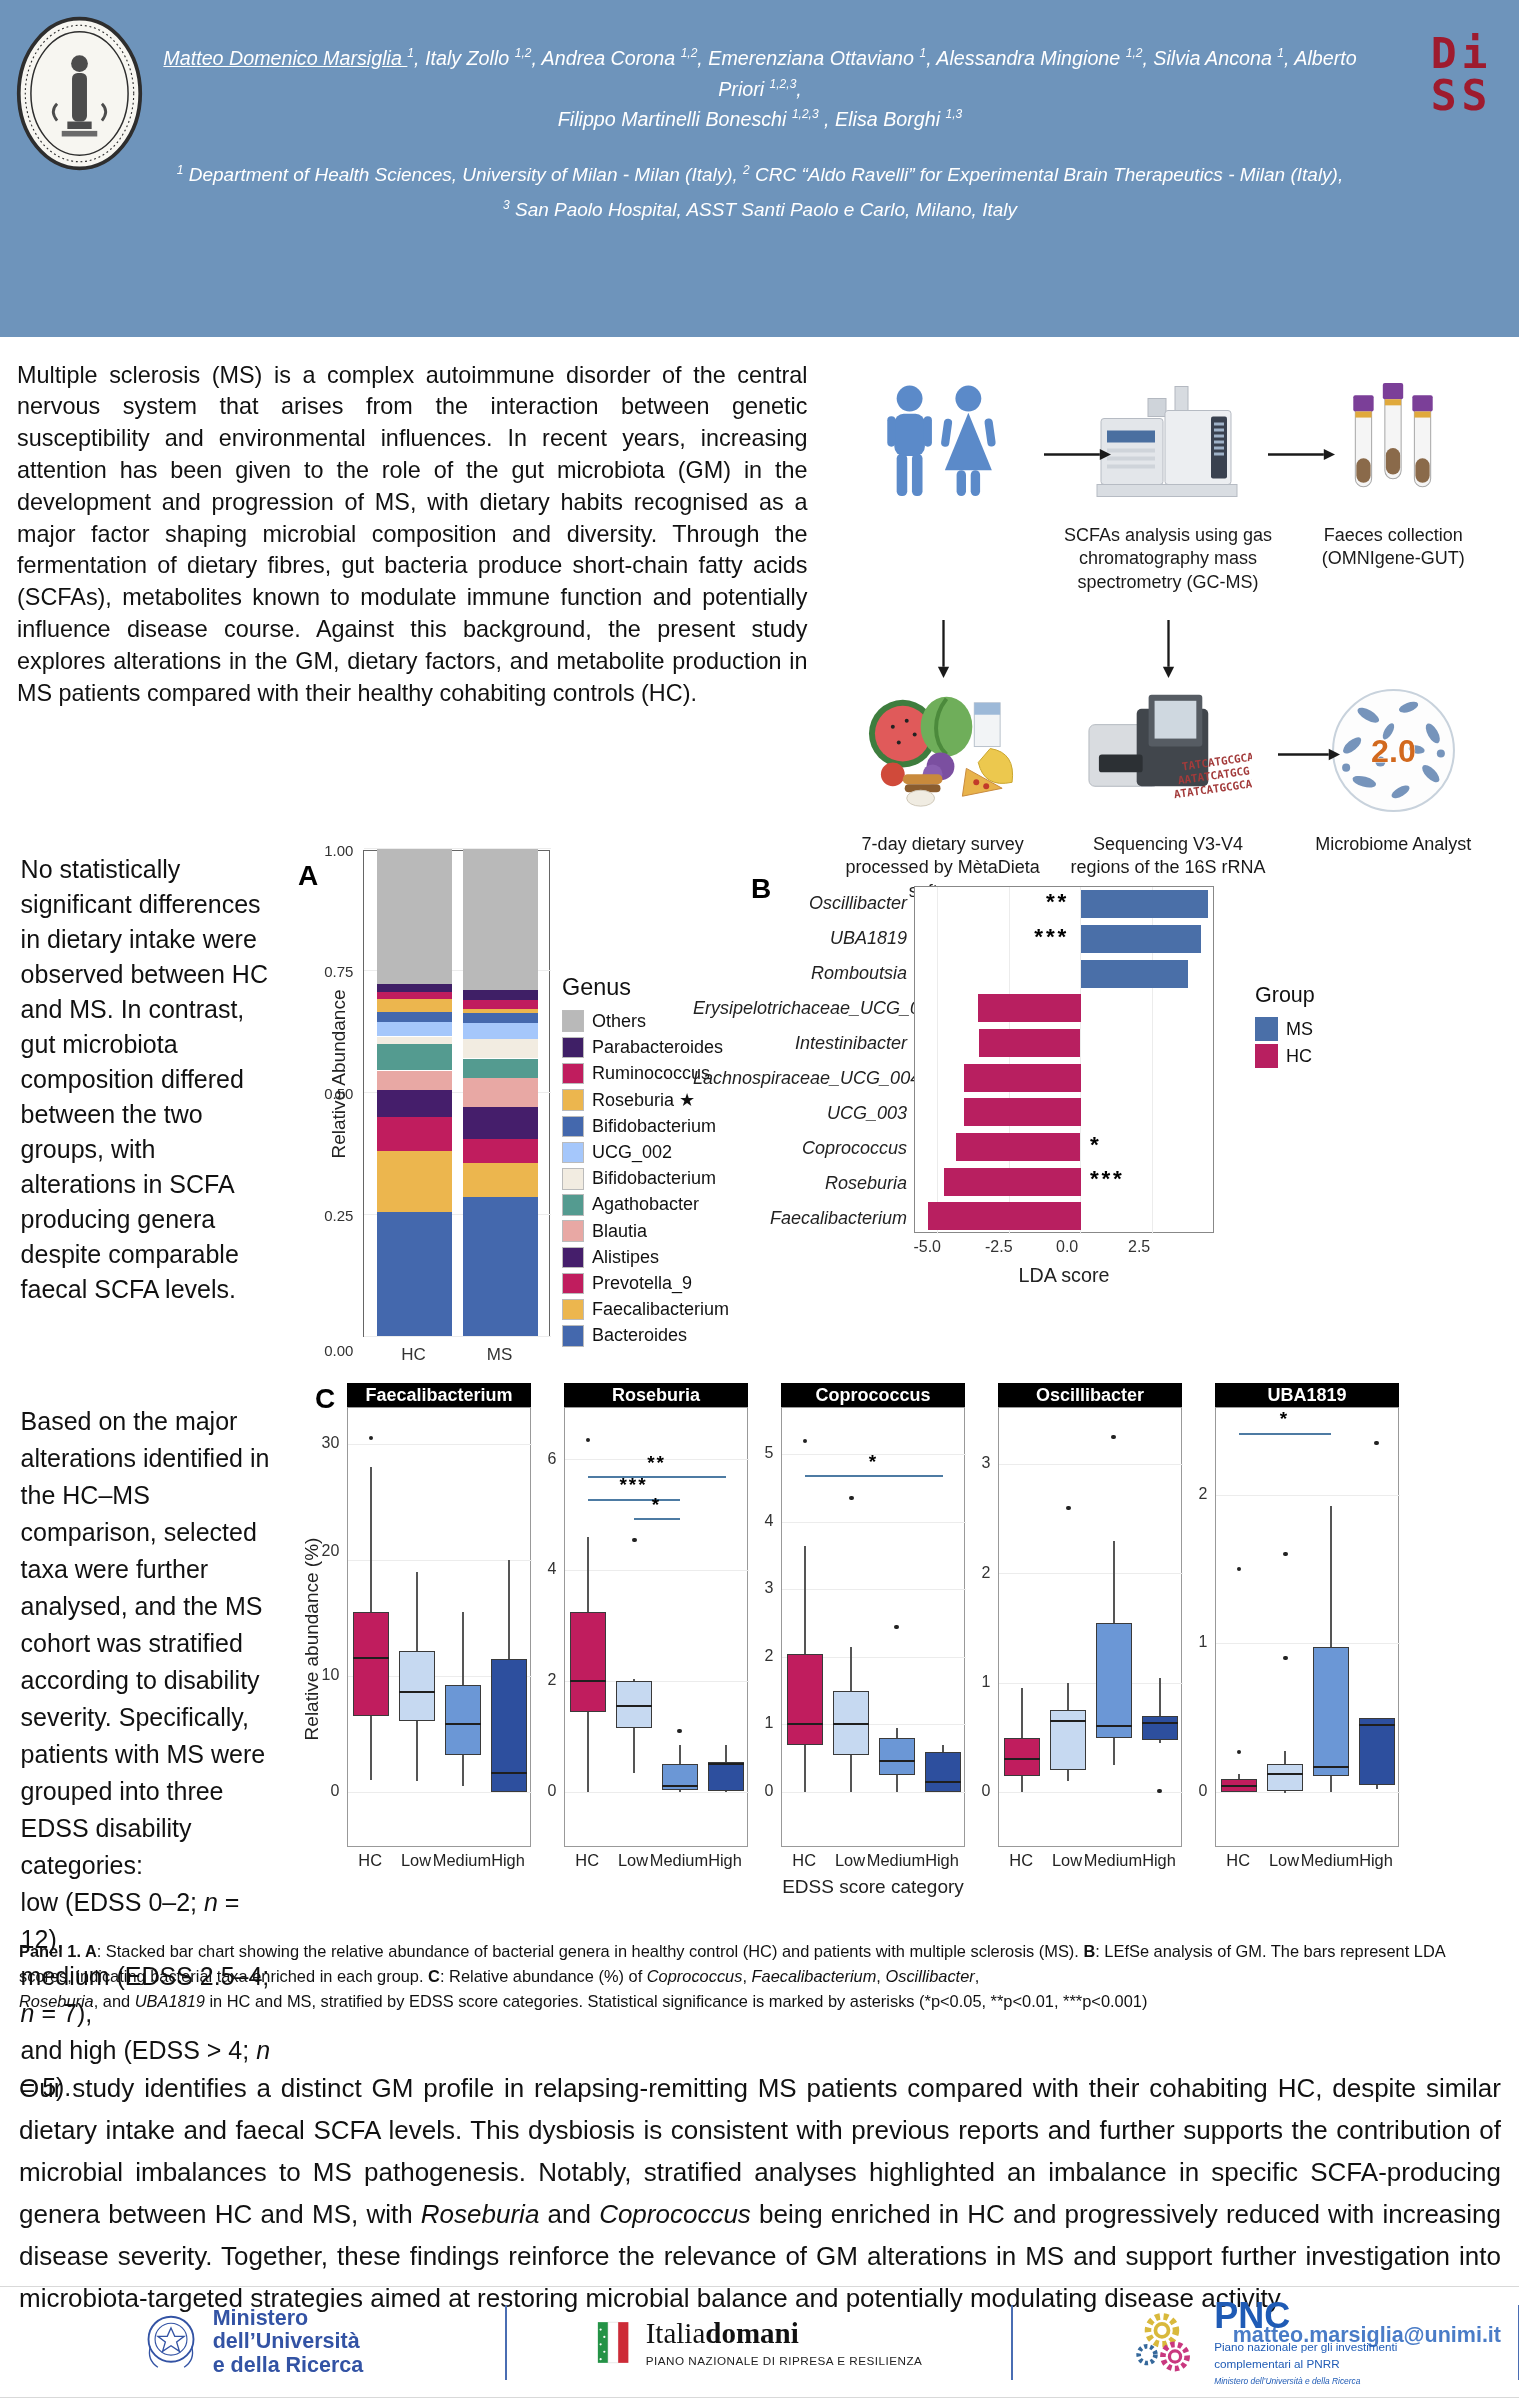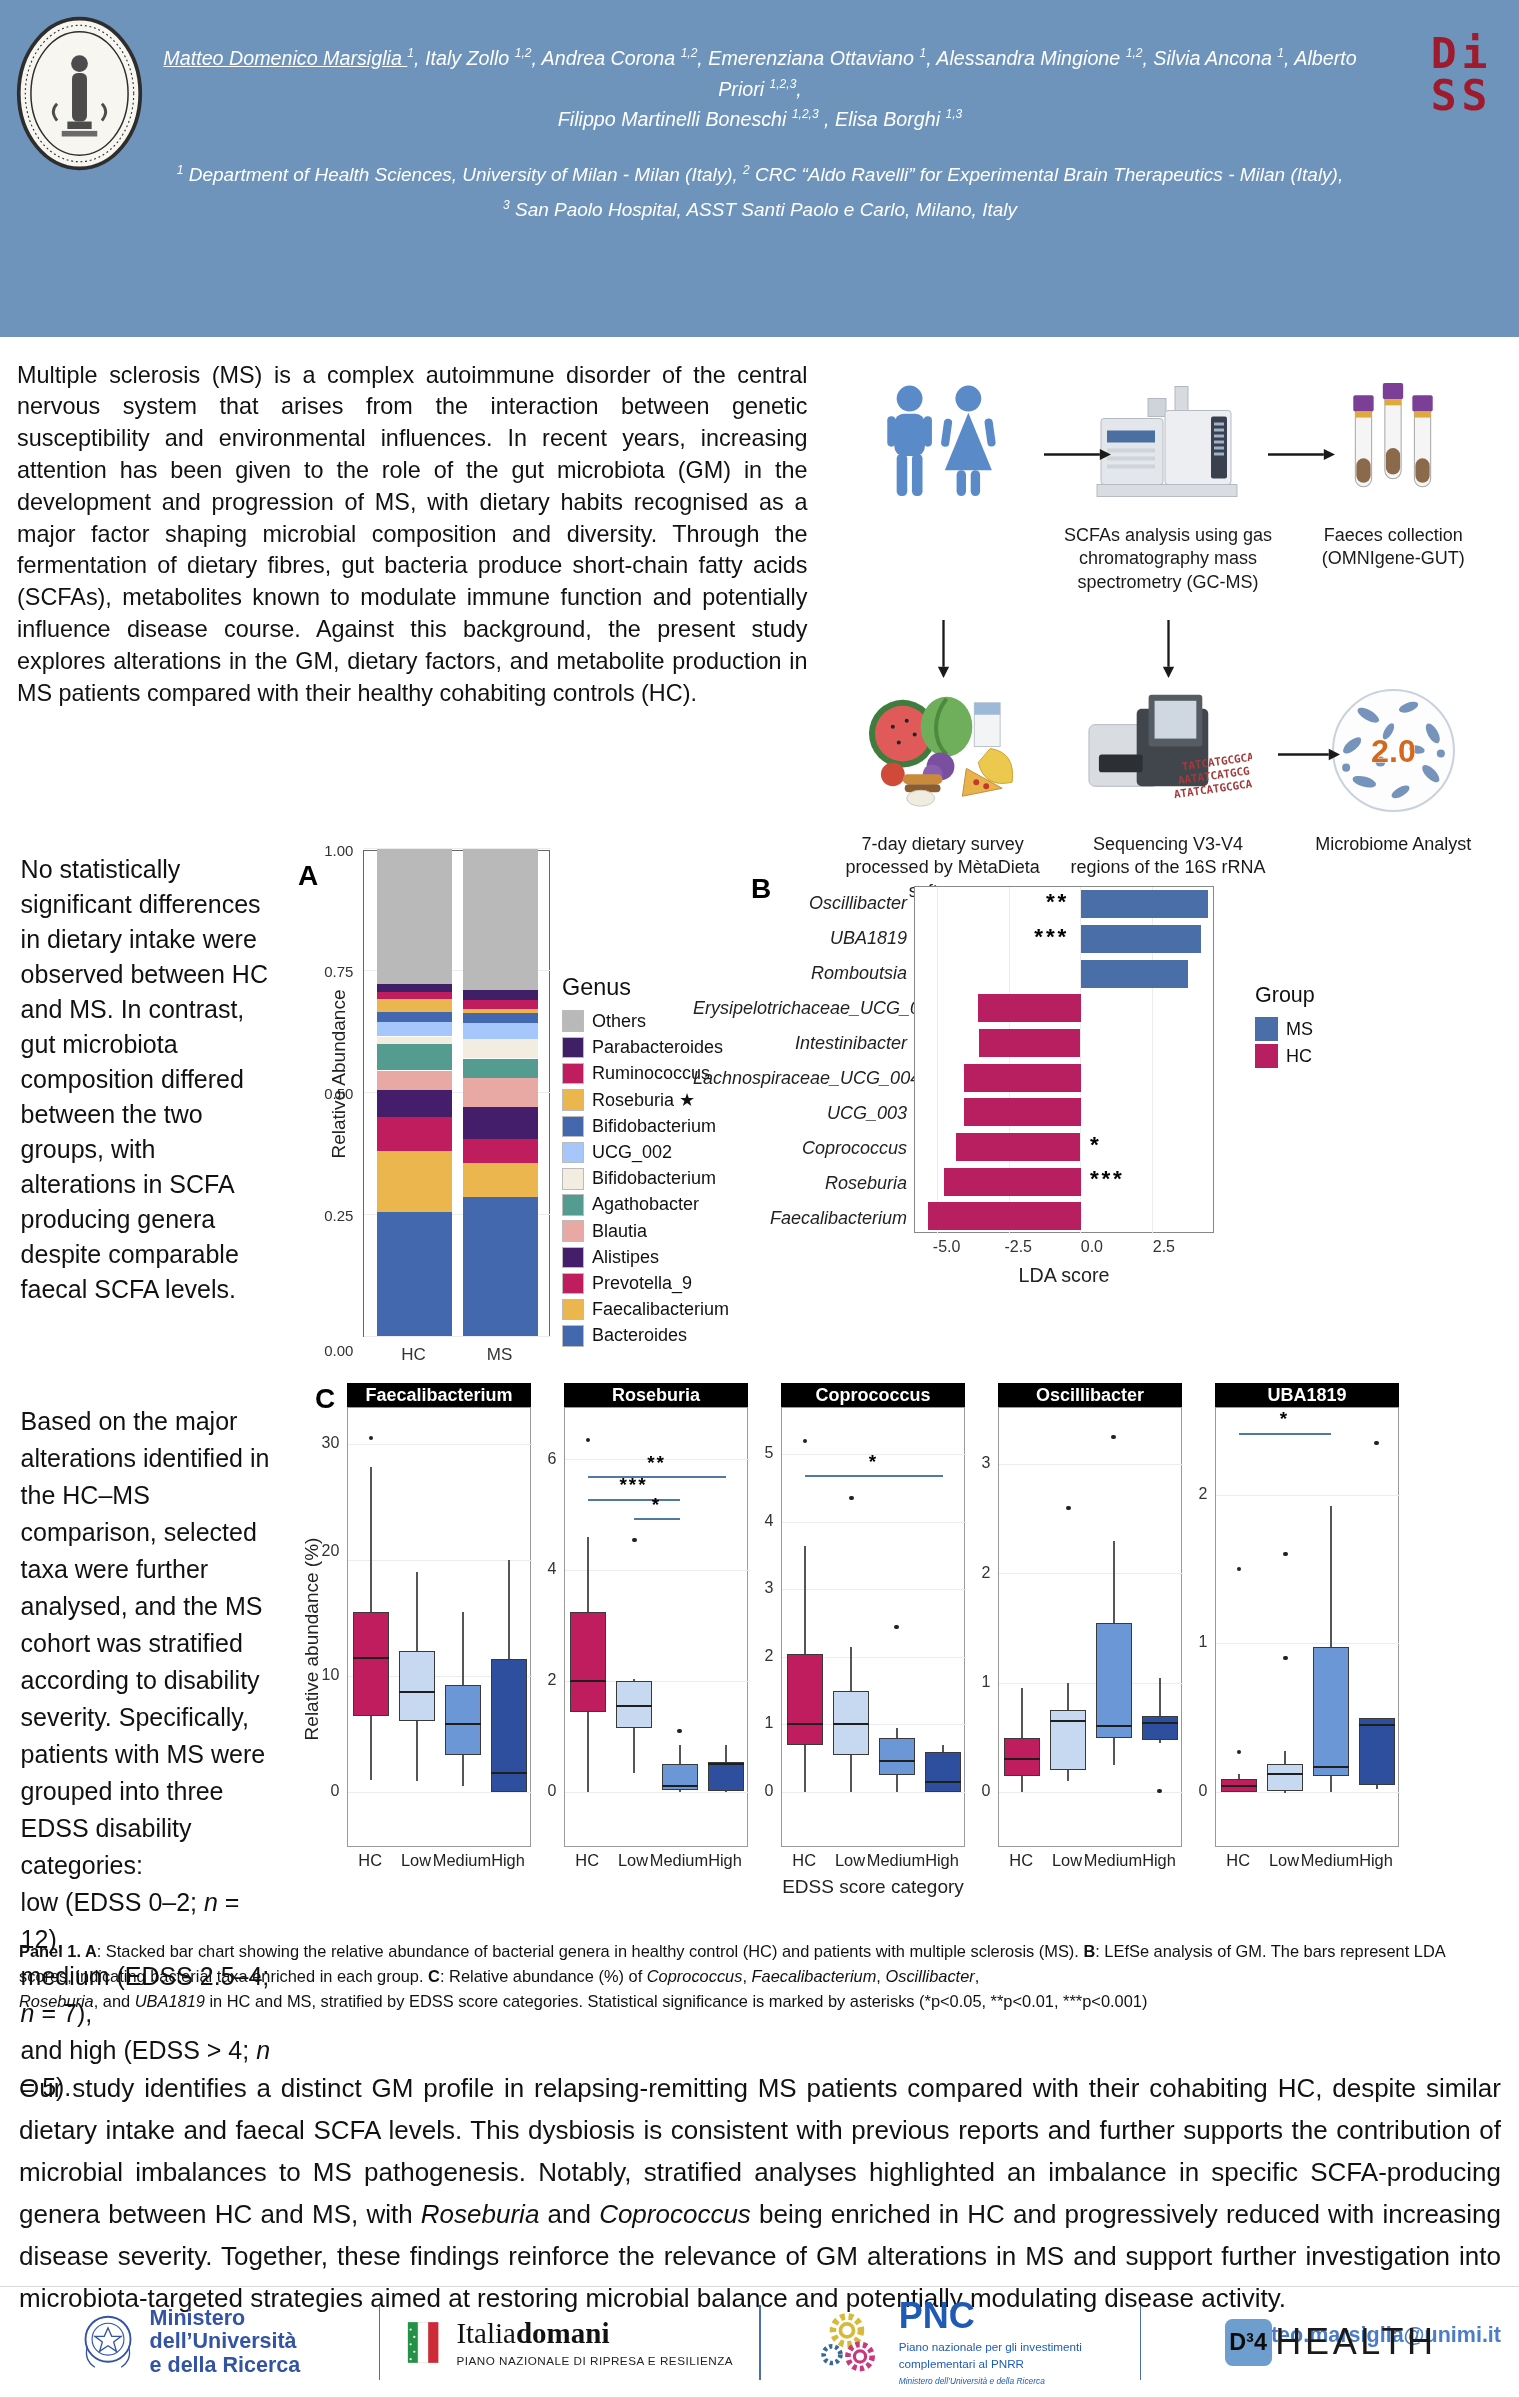--- a/index.html
+++ b/index.html
@@ -40,21 +40,21 @@
   #pa-legend { position: absolute; left: 281px; top: 150px; width: 141px; }
   .pa-leg-title { font-size: 23.4px; margin-bottom: 9.4px; color: #111; }
   .pa-leg-item { display: flex; align-items: center; margin-bottom: 4.7px; }
   .pa-leg-sw { width: 21.5px; height: 21.5px; flex: none; margin-right: 8.4px; border: 0.5px solid #bbb; }
   .pa-leg-lb { font-size: 18px; white-space: nowrap; }
   #pb-label { position: absolute; left: 58px; top: 49px; }
   #pb-labels { position: absolute; left: 0px; top: 62px; width: 214px; }
   #pb-labels div { height: 35px; line-height: 35px; text-align: right; font-size: 18px; font-style: italic; color: #222; white-space: nowrap; }
   #pb-plot { position: absolute; left: 221px; top: 62px; width: 300px; height: 347px; border: 1.1px solid #888; background: #fff; }
   #pb-xticks { position: absolute; left: 221px; top: 414px; width: 300px; height: 22.5px; }
-  #pb-xticks span { position: absolute; width: 47px; text-align: right; font-size: 16px; color: #333; }
+  #pb-xticks span { position: absolute; width: 47px; text-align: left; font-size: 16px; color: #333; }
   .pb-xlab { position: absolute; left: 221px; top: 440px; width: 300px; text-align: center; font-size: 19.7px; color: #222; }
   #pb-legend { position: absolute; left: 562px; top: 159px; }
   .pb-leg-title { font-size: 21.5px; margin-bottom: 9.4px; }
   .pb-leg-item { display: flex; align-items: center; margin-bottom: 3.7px; }
   .pb-leg-sw { width: 23.4px; height: 23.4px; margin-right: 7.5px; }
   .pb-leg-lb { font-size: 18px; }
   
   .panelC-row { height: 553px; display: flex; padding-top: 5.6px; }
   .panelC-text { width: 281px; flex: none; padding: 20.6px 5.6px 0 20.6px; font-size: 25px; line-height: 1.48; white-space: pre-line; }
   #panelC { position: relative; flex: 1; display: flex; }
@@ -718,18 +718,14 @@
     <div class="pnc-text">
       <div class="pnc-title">PNC</div>
       <div class="pnc-sub">
         <div>Piano nazionale per gli investimenti</div>
         <div>complementari al PNRR</div>
       </div>
       <div class="pnc-mini">Ministero dell’Università e della Ricerca</div>
     </div>
   </div>
   <div class="f-sep"></div>
-  <div class="f-cell">
-    <div class="d34-box">D³4</div>
-    <div class="d34-text">HEALTH</div>
-  </div>
 </div>
 
 
 </body></html>

